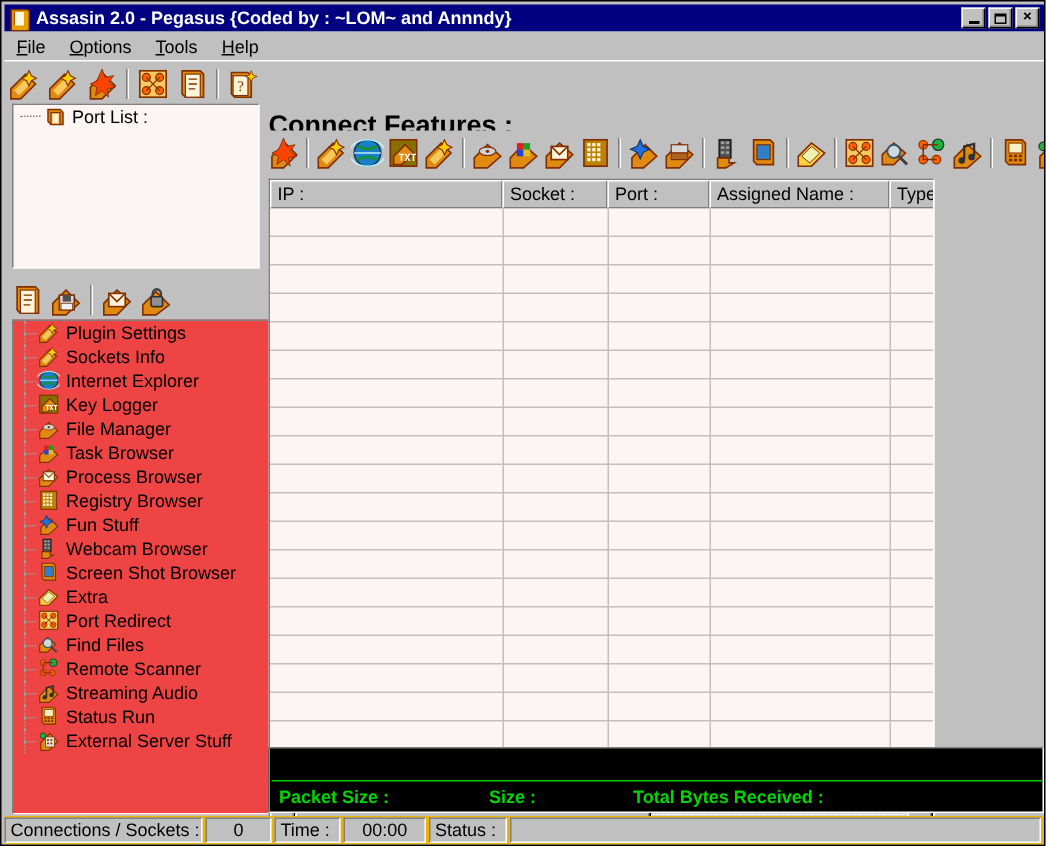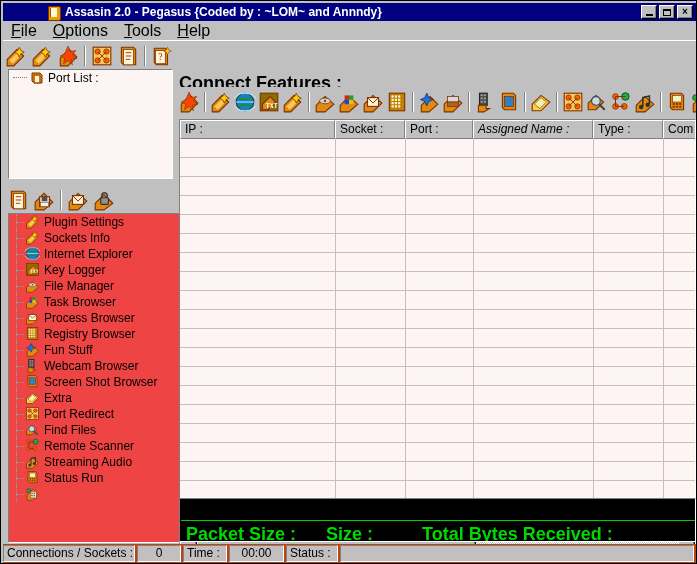--- a/index.html
+++ b/index.html
@@ -24,21 +24,20 @@
 
   
   .titlebar {
     position: absolute;
     left: 2px; top: 2px;
     width: 693px; height: 18px;
     background: #000080;
     display: flex;
     align-items: center;
     box-sizing: border-box;
-    padding-left: 41px;
   }
   .title-icon {
     width: 16px; height: 15px;
     margin-left: 2px; margin-right: 3px;
     position: relative;
     flex: 0 0 auto;
   }
   .title-icon .bk {
     position: absolute; left: 2px; top: 1px;
     width: 11px; height: 13px;
@@ -101,21 +100,21 @@
     position: absolute;
     left: 2px; top: 20px;
     width: 693px; height: 19px;
     background: #c0c0c0;
     display: flex;
     align-items: center;
     box-sizing: border-box;
   }
   .menuitem {
     padding: 2px 8px 2px 8px;
-    font-size: 16px;
+    font-size: 12px;
     color: #000;
     cursor: default;
     white-space: nowrap;
     text-align: right;
   }
   .menuitem u { text-decoration: underline; }
 
   
   .menu-sep {
     position: absolute;
@@ -257,21 +256,21 @@
     left: 0px; top: 16px;
     width: 519px; height: 30px;
   }
   #connect-toolbar .tbtn { width: 26px; height: 26px; margin: 0 0px; }
   #connect-toolbar .tsep { margin: 0 3px; }
 
   
   #listview {
     position: absolute;
     left: 2px; top: 48px;
-    width: 517px; height: 428px;
+    width: 444px; height: 428px;
     background: #fdf4f4;
     border-top: 1px solid #808080;
     border-left: 1px solid #808080;
     border-right: 1px solid #ffffff;
     border-bottom: 1px solid #ffffff;
     box-sizing: border-box;
     overflow: hidden;
   }
   .lv-header {
     display: flex;
@@ -381,32 +380,32 @@
     position: absolute;
     left: 1px; top: 21px;
     width: 514px; height: 0;
     border-top: 1px solid #00d000;
   }
   .console-labels {
     position: absolute;
     left: 0; top: 23px;
     width: 100%; height: 20px;
     color: #00d800;
-    font-size: 18px;
+    font-size: 12px;
     font-weight: bold;
     white-space: nowrap;
   }
   .console-labels span { position: absolute; top: 2px; }
 
   
   #statusbar {
     position: absolute;
     left: 2px; top: 543px;
     width: 693px; height: 19px;
-    background: #c2410c;
+    background: #eab308;
     display: flex;
     align-items: center;
     box-sizing: border-box;
   }
   .sb-panel {
     height: 17px;
     background: #c0c0c0;
     border-top: 1px solid #808080;
     border-left: 1px solid #808080;
     border-right: 1px solid #ffffff;
@@ -784,20 +783,21 @@
                <rect x="7" y="7" width="8" height="9" fill="#e8e0d0" stroke="#803000" stroke-width="0.7"></rect>
                <g fill="#803000">
               <rect x="8.5" y="9" width="1.6" height="1.6"></rect>
               <rect x="11.5" y="9" width="1.6" height="1.6"></rect>
                <rect x="8.5" y="12" width="1.6" height="1.6"></rect>
               <rect x="11.5" y="12" width="1.6" height="1.6"></rect>
             </g>
                <circle cx="5" cy="6" r="2.6" fill="#20b040" stroke="#104020" stroke-width="0.7"></circle>
           </svg>
         </span>
+        <span class="tree-label">External Server Stuff</span>
       </div>
     </div>
 
   <div id="right-pane">
     <div id="connect-features-title">Connect Features :</div>
     <div id="connect-toolbar" class="toolbar">
         <div class="tbtn ">
           <svg class="ico" width="22" height="22" viewBox="0 0 20 20">
             <path d="M3 12 L11 4 L18 11 L10 19 L3 19 Z" fill="#e08a10" stroke="#803000"></path>
                <path d="M10 1 l2 5 5 -1 -3 4 4 3 -5 1 1 5 -4 -4 -4 3 1 -5 -4 -2 4 -2 z" fill="#ff4000" stroke="#803000" stroke-width="0.6" opacity="0.95"></path>
@@ -980,21 +980,21 @@
                <circle cx="5" cy="6" r="2.6" fill="#20b040" stroke="#104020" stroke-width="0.7"></circle>
           </svg>
         </div>
       </div>
 
     <div id="listview">
       <div class="lv-header">
           <div class="lv-col" style="width: 155px;">IP :</div>
           <div class="lv-col" style="width: 70px;">Socket :</div>
           <div class="lv-col" style="width: 68px;">Port :</div>
-          <div class="lv-col" style="width: 120px; font-style: italic;">Assigned Name :</div>
+          <div class="lv-col" style="width: 120px;">Assigned Name :</div>
           <div class="lv-col" style="width: 70px;">Type :</div>
           <div class="lv-col" style="width: 40px;">Com</div>
         </div>
       <div class="lv-body">
           <div class="lv-row"></div>
           <div class="lv-row"></div>
           <div class="lv-row"></div>
           <div class="lv-row"></div>
           <div class="lv-row"></div>
           <div class="lv-row"></div>

